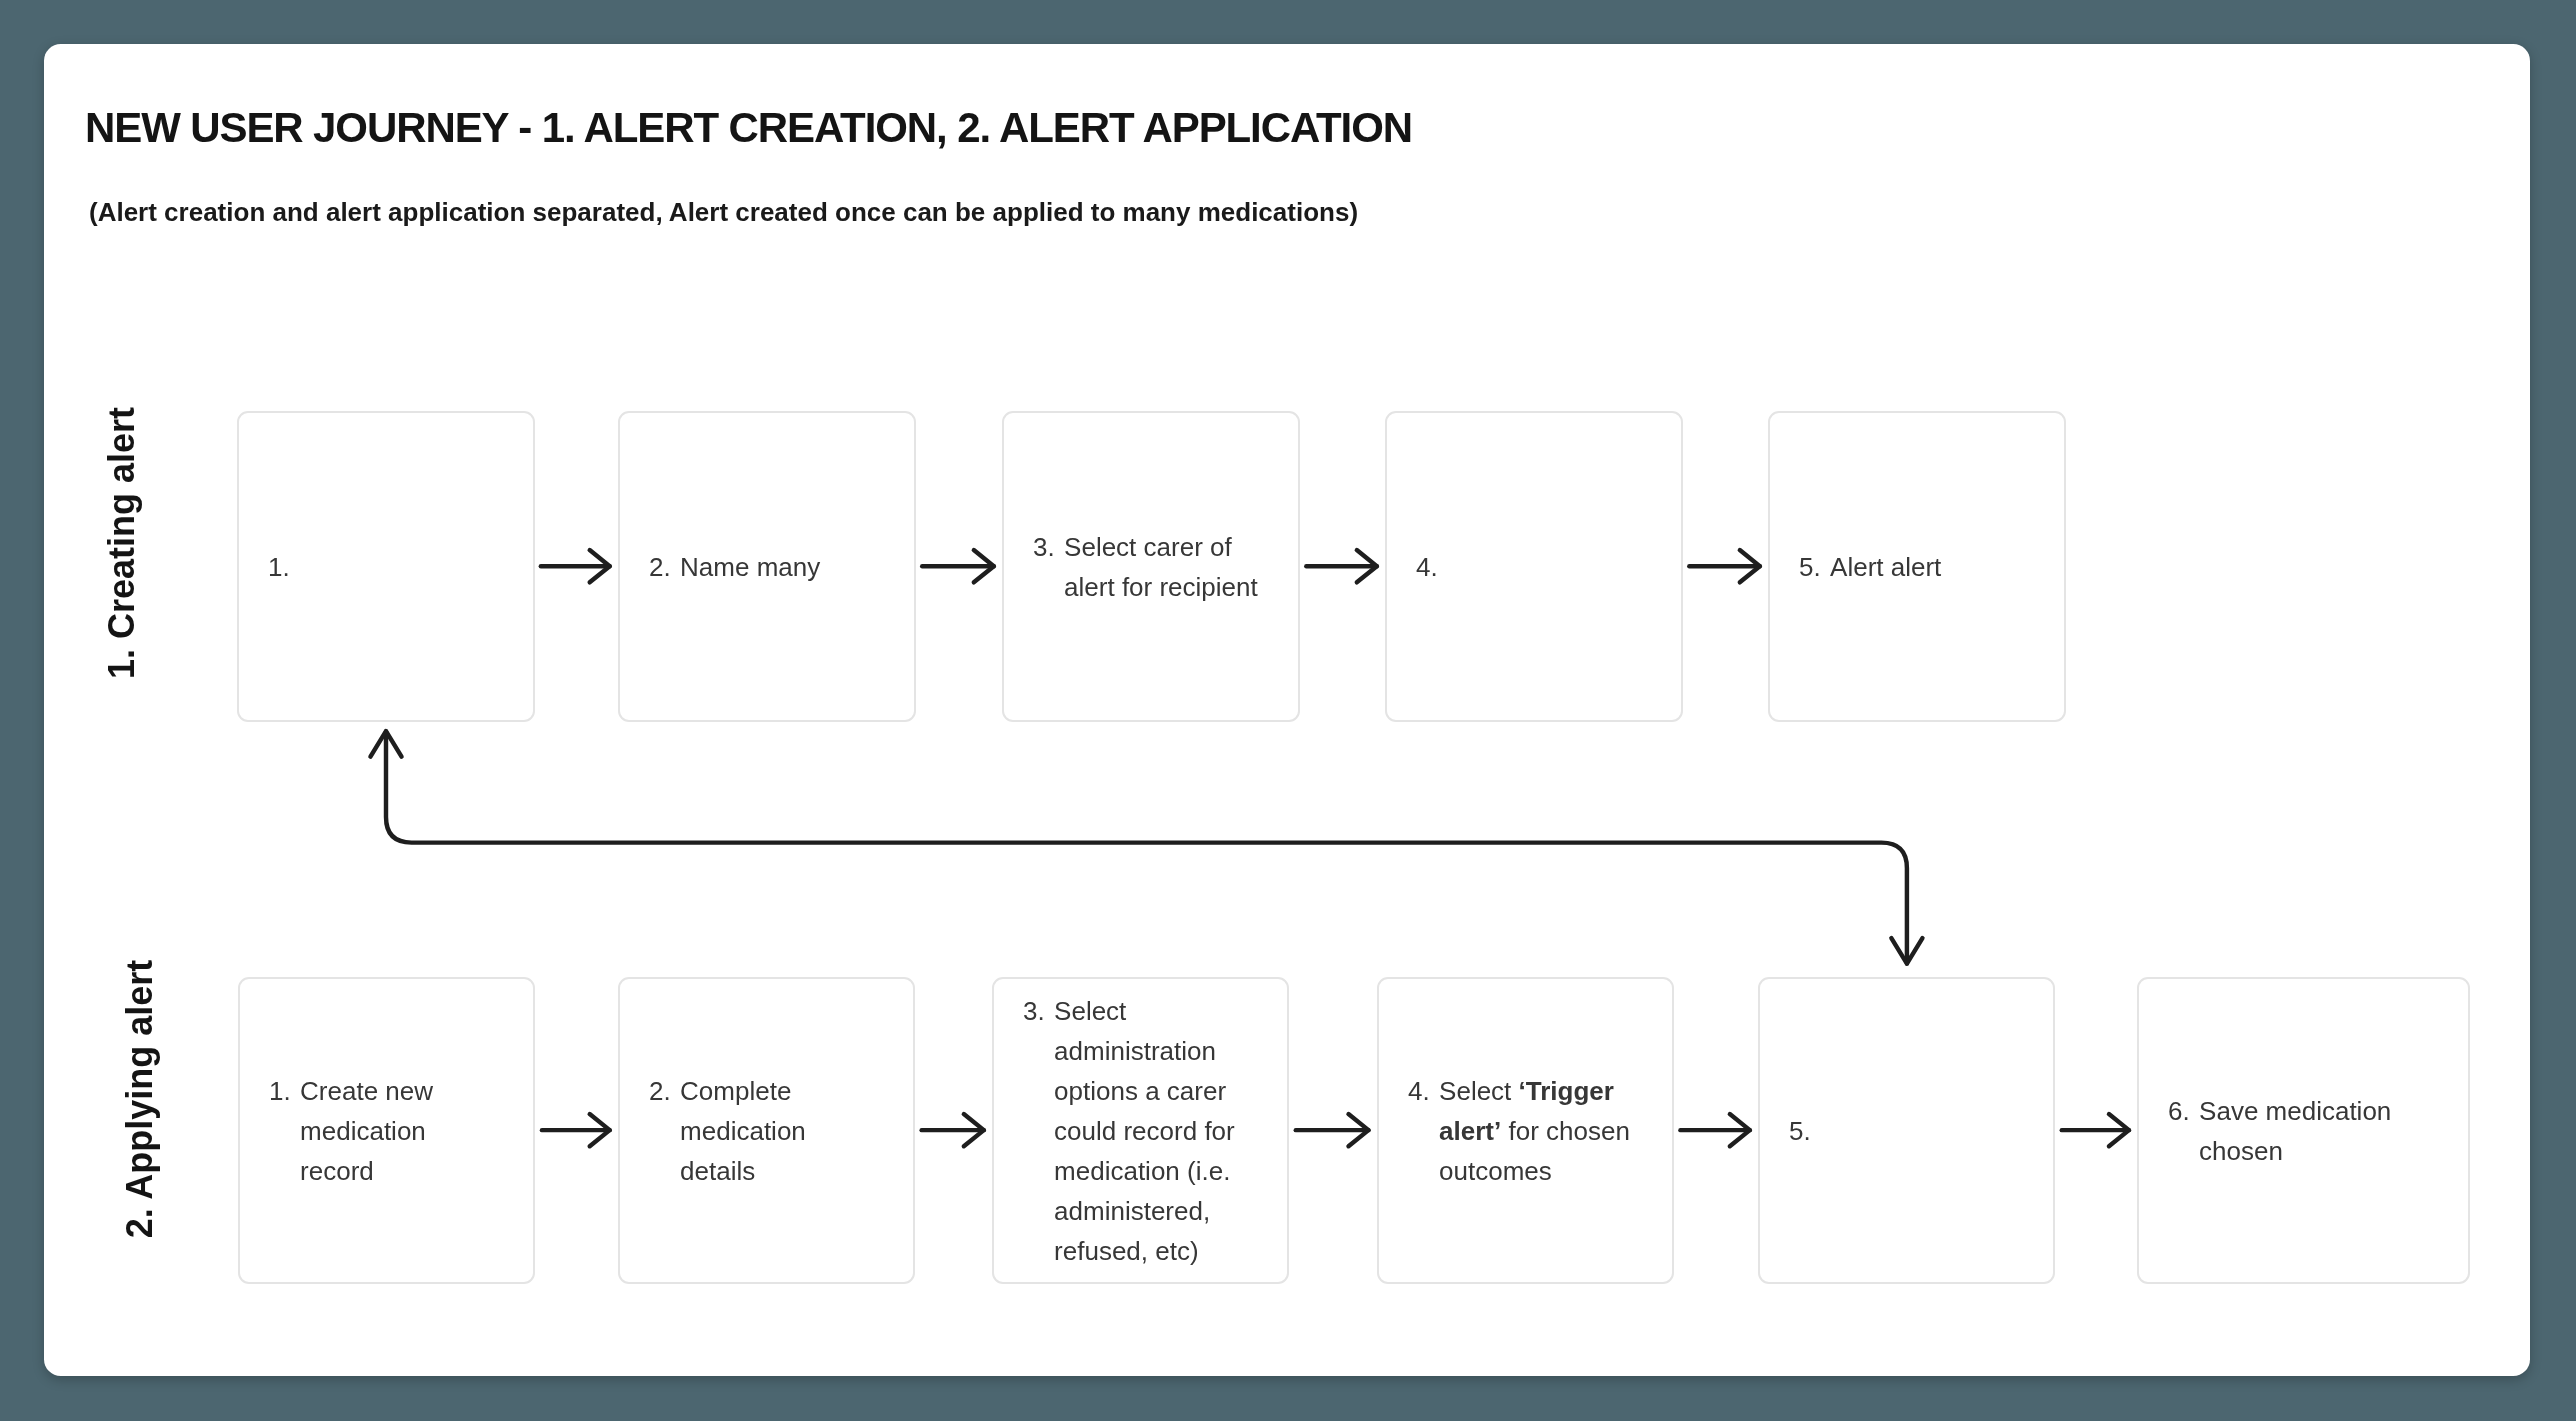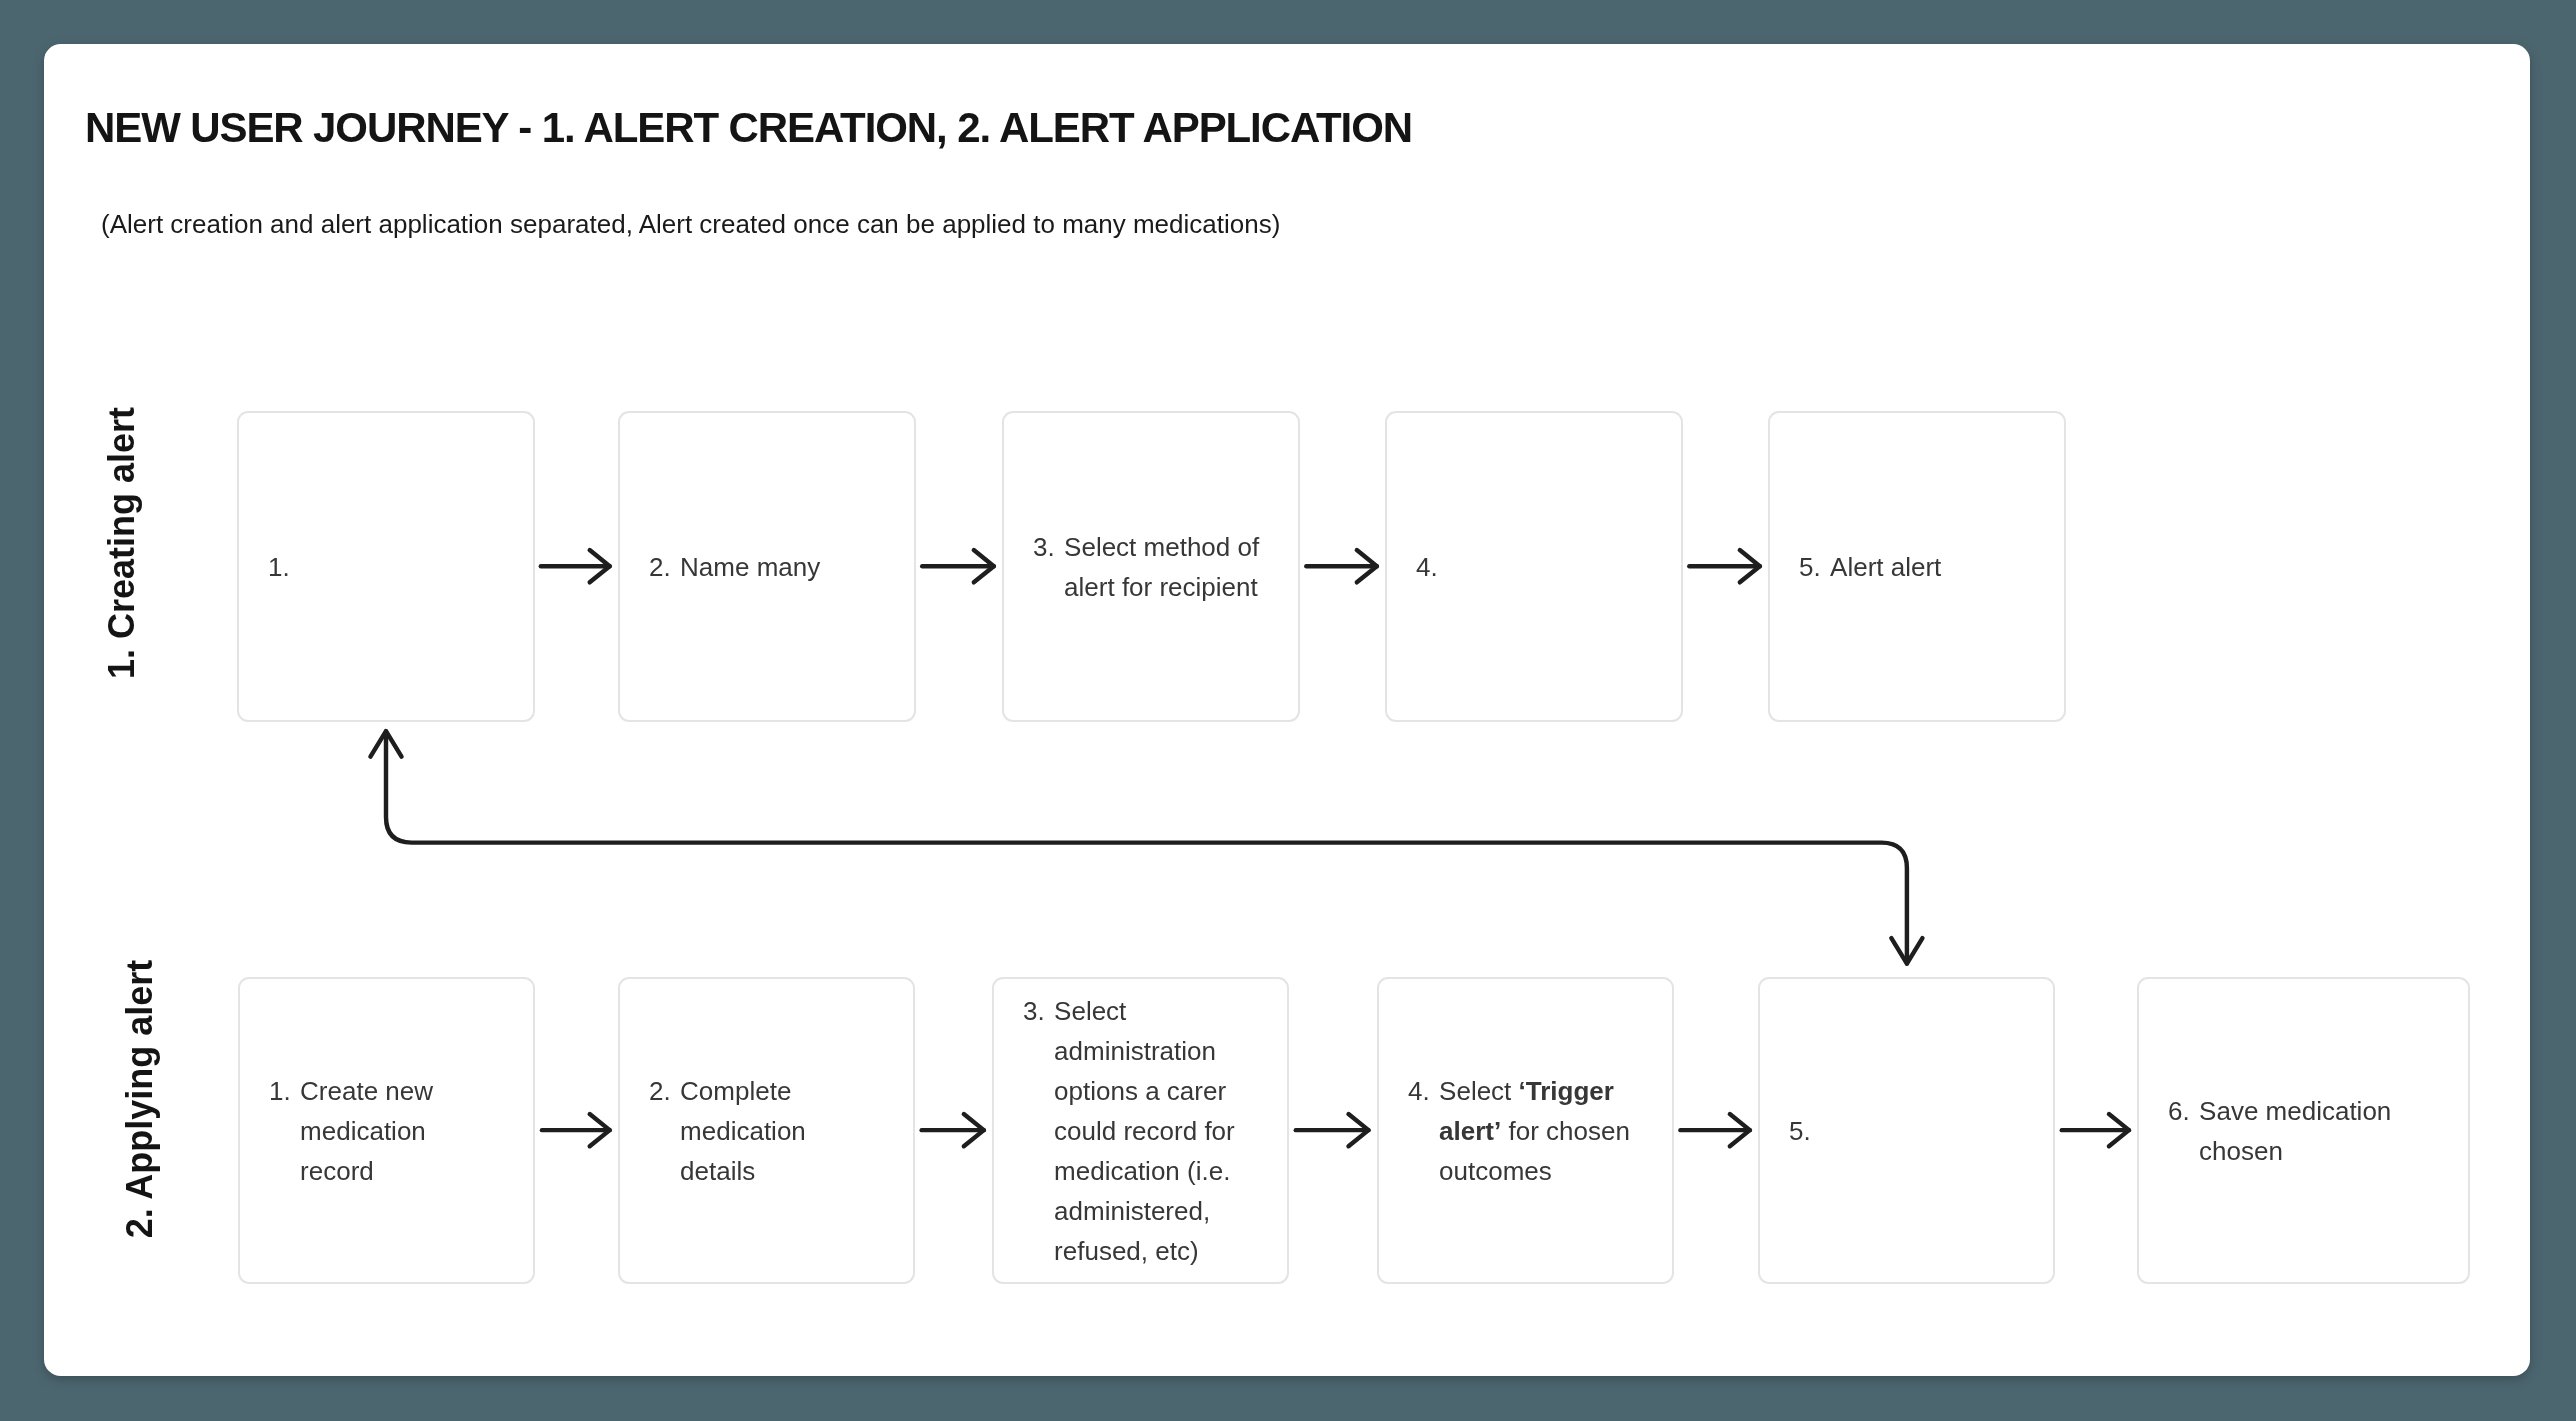--- a/index.html
+++ b/index.html
@@ -25,23 +25,23 @@
     font-weight: 700;
     letter-spacing: -1.1px;
     color: #141414;
     margin: 0;
     white-space: nowrap;
   }
   .subtitle {
     position: absolute;
     left: 85px; top: 193px;
     font-size: 26px;
-    font-weight: 400;
+    font-weight: 700;
     color: #1a1a1a;
-    margin: 16px;
+    margin: 4px;
     white-space: nowrap;
   }
   .vlabel {
     position: absolute;
     font-size: 36px;
     font-weight: 700;
     color: #141414;
     white-space: nowrap;
     transform: translate(-50%, -50%) rotate(-90deg);
   }
@@ -110,21 +110,21 @@
       </div>
       <div class="box" style="left: 618px; top: 411px; width: 298px; height: 311px;">
         <div class="content">
           <span class="num">2.</span>
           <span class="txt"><span>Name many</span></span>
         </div>
       </div>
       <div class="box" style="left: 1002px; top: 411px; width: 298px; height: 311px;">
         <div class="content">
           <span class="num">3.</span>
-          <span class="txt"><span>Select method of
+          <span class="txt"><span>Select carer of
 alert for recipient</span></span>
         </div>
       </div>
       <div class="box" style="left: 1385px; top: 411px; width: 298px; height: 311px;">
         <div class="content">
           <span class="num">4.</span>
         </div>
       </div>
       <div class="box" style="left: 1768px; top: 411px; width: 298px; height: 311px;">
         <div class="content">

